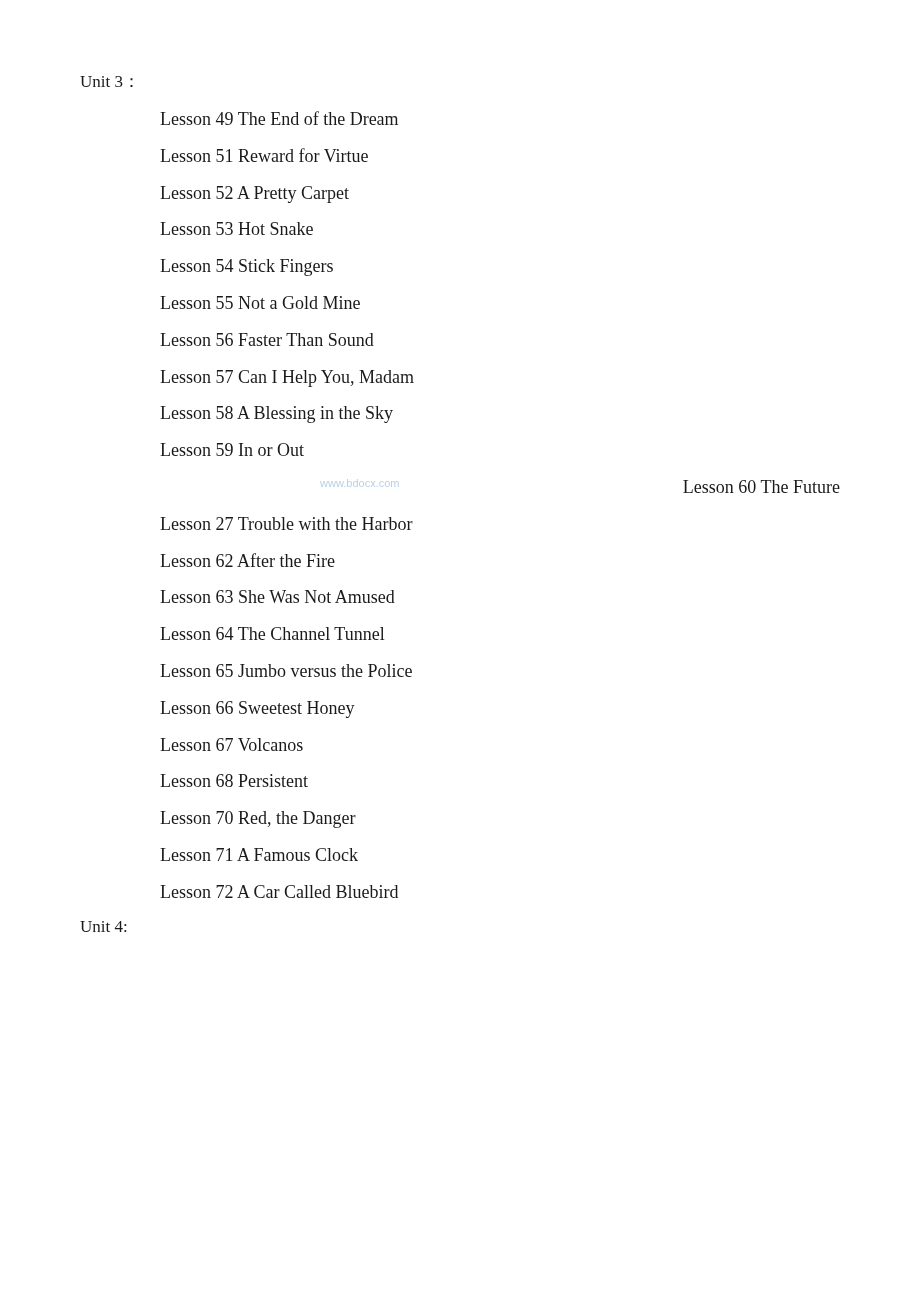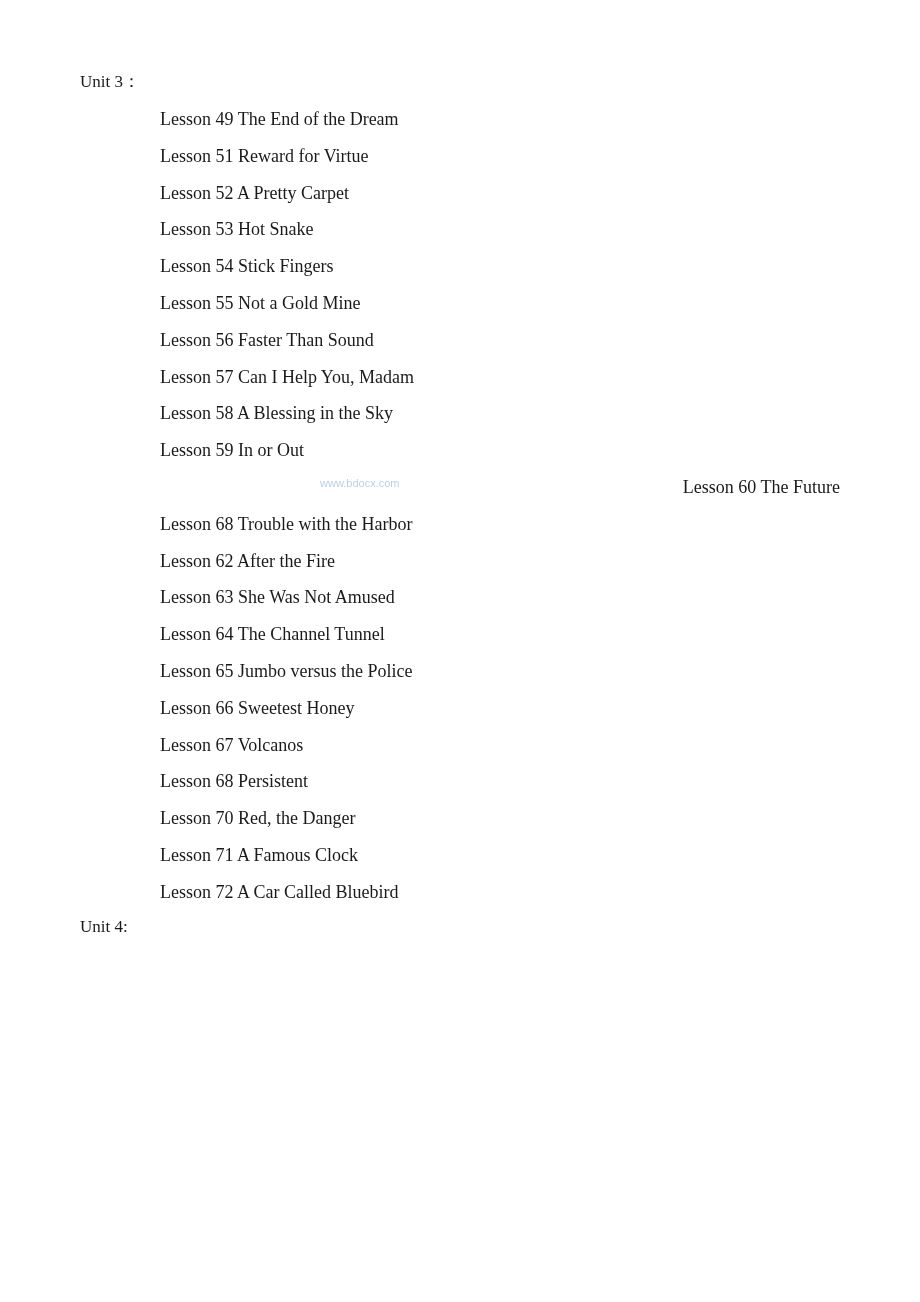--- a/index.html
+++ b/index.html
@@ -49,21 +49,21 @@
       <li>Lesson 51 Reward for Virtue</li>
       <li>Lesson 52 A Pretty Carpet</li>
       <li>Lesson 53 Hot Snake</li>
       <li>Lesson 54 Stick Fingers</li>
       <li>Lesson 55 Not a Gold Mine</li>
       <li>Lesson 56 Faster Than Sound</li>
       <li>Lesson 57 Can I Help You, Madam</li>
       <li>Lesson 58 A Blessing in the Sky</li>
       <li>Lesson 59 In or Out</li>
       <li style="position: relative; text-align: right;">Lesson 60 The Future<span style="position: absolute; left: 160px; top: 2px; color: rgba(100, 149, 200, 0.45); font-family: Arial, sans-serif; font-size: 11px; pointer-events: none; white-space: nowrap;">www.bdocx.com</span></li>
-      <li>Lesson 68 Trouble with the Harbor</li>
+      <li>Lesson 27 Trouble with the Harbor</li>
       <li>Lesson 62 After the Fire</li>
       <li>Lesson 63 She Was Not Amused</li>
       <li>Lesson 64 The Channel Tunnel</li>
       <li>Lesson 65 Jumbo versus the Police</li>
       <li>Lesson 66 Sweetest Honey</li>
       <li>Lesson 67 Volcanos</li>
       <li>Lesson 68 Persistent</li>
       <li>Lesson 70 Red, the Danger</li>
       <li>Lesson 71 A Famous Clock</li>
       <li>Lesson 72 A Car Called Bluebird</li>

